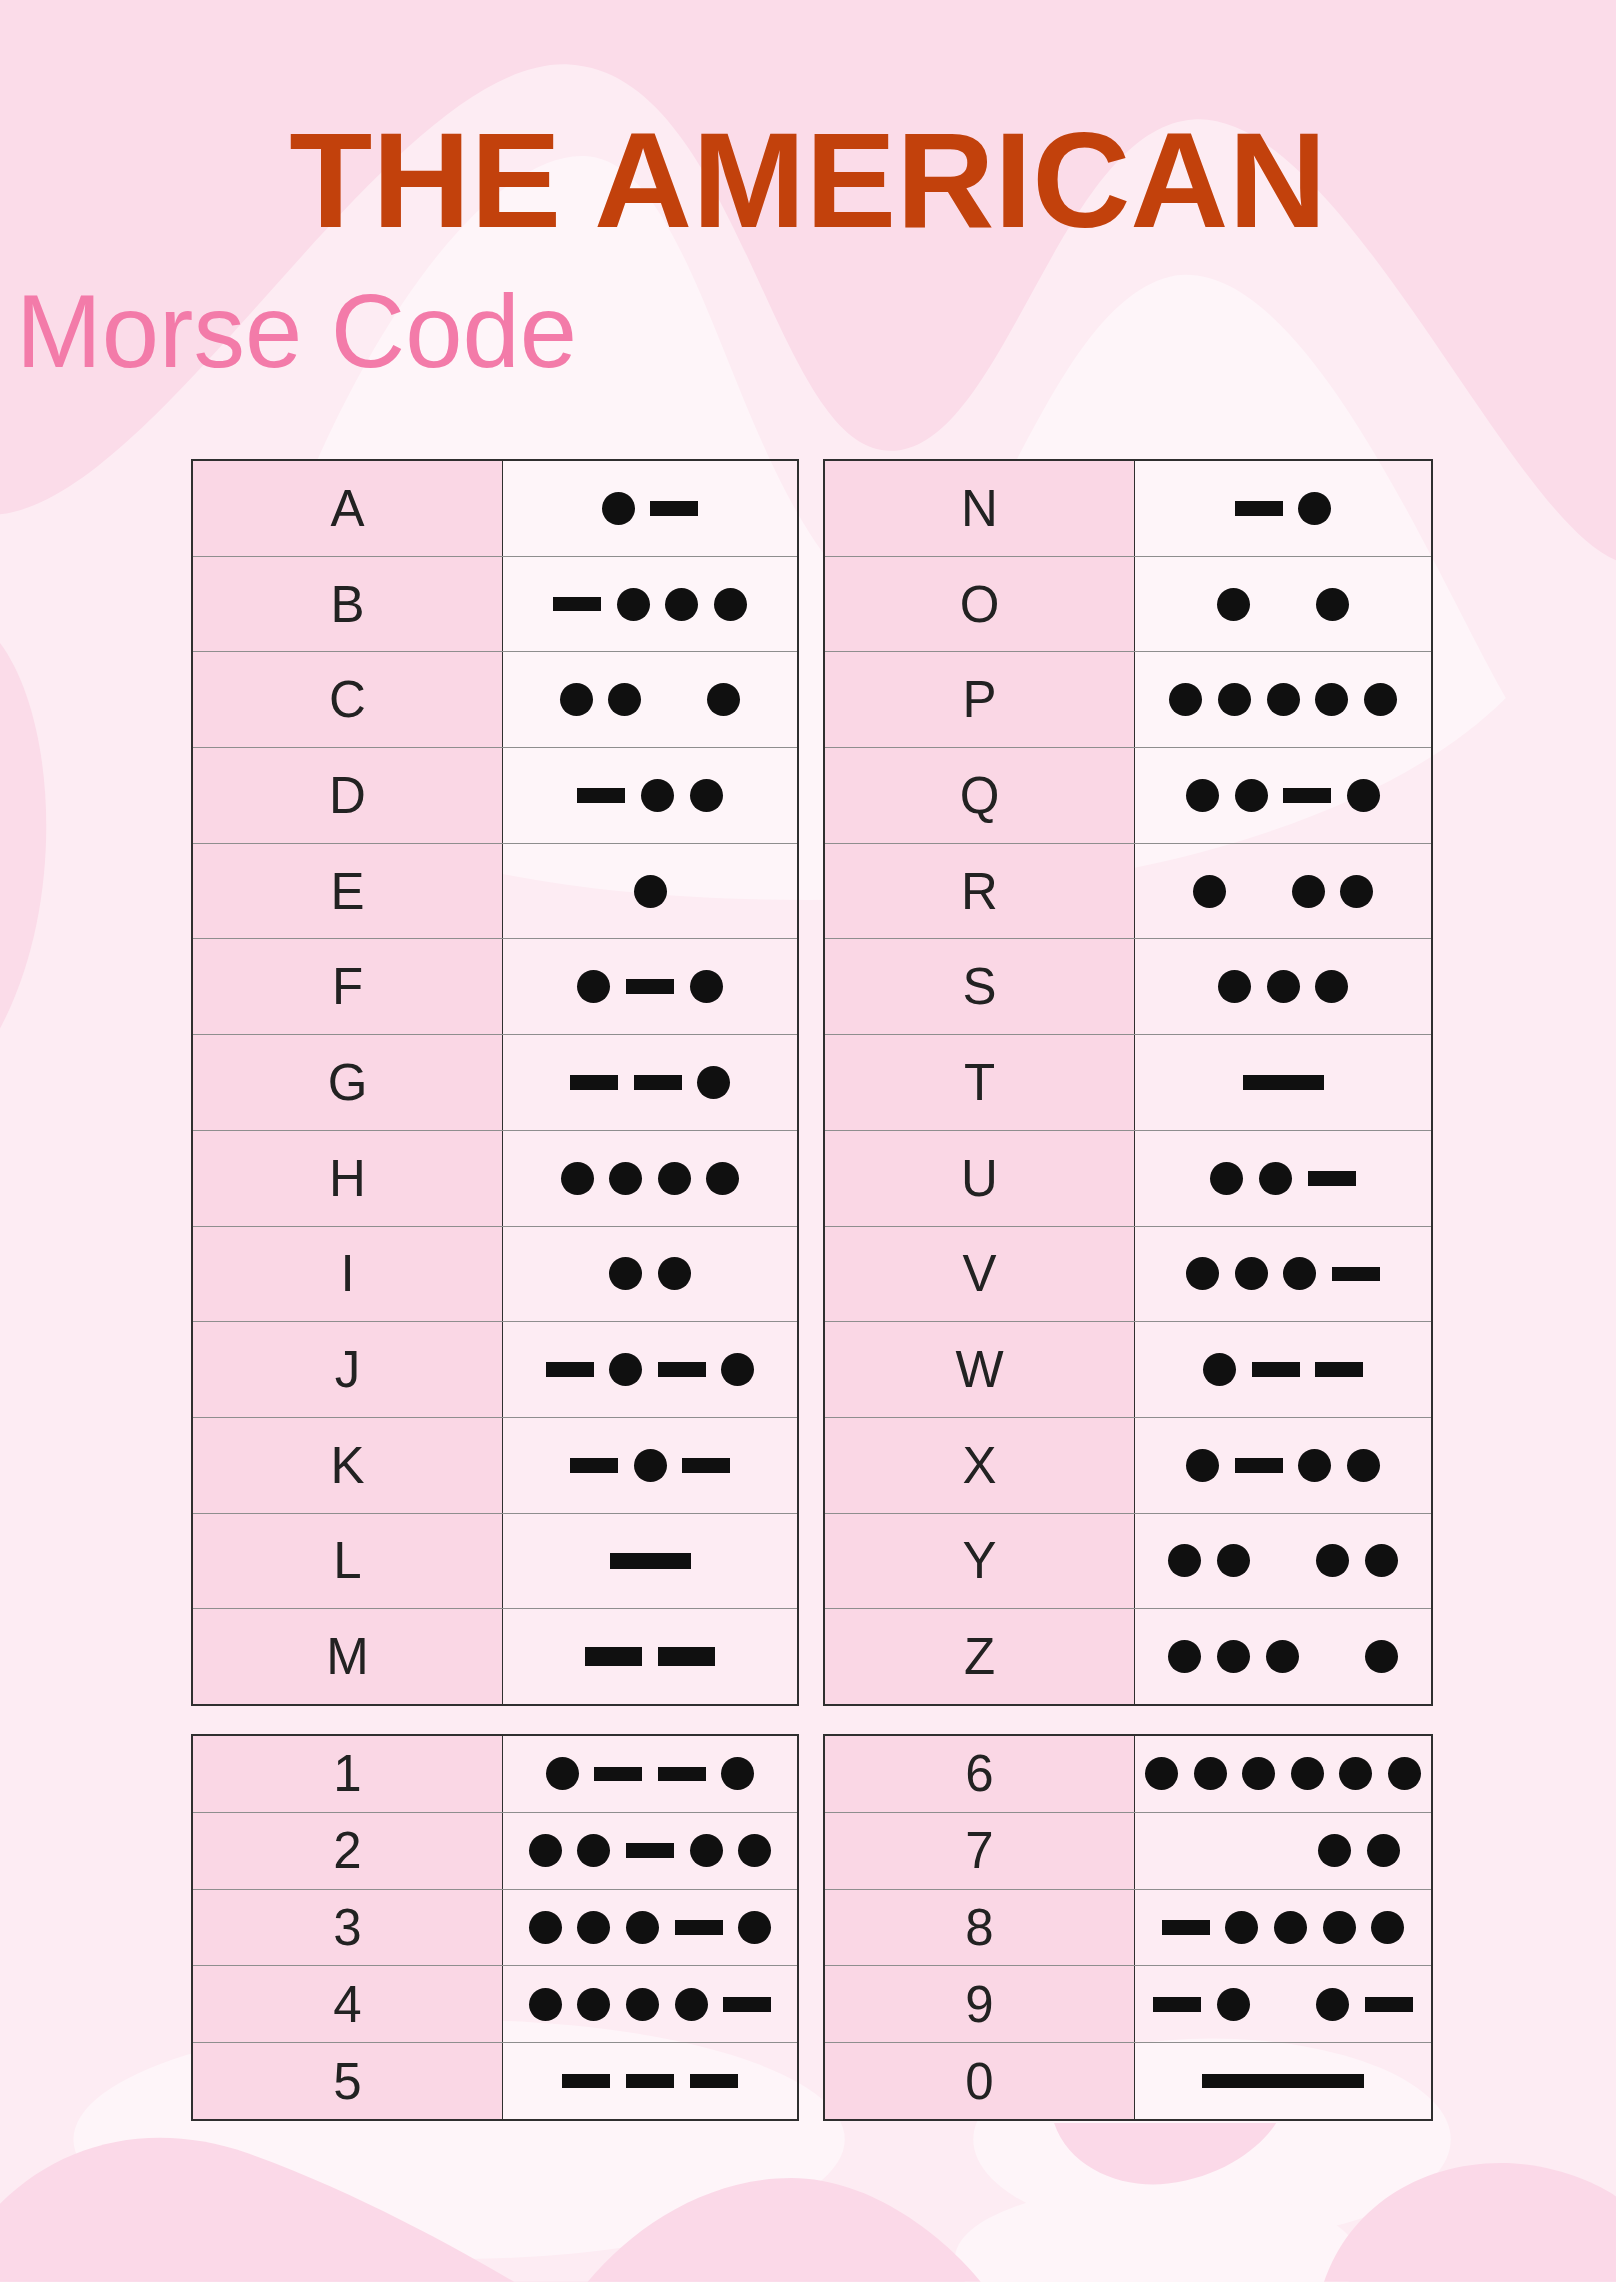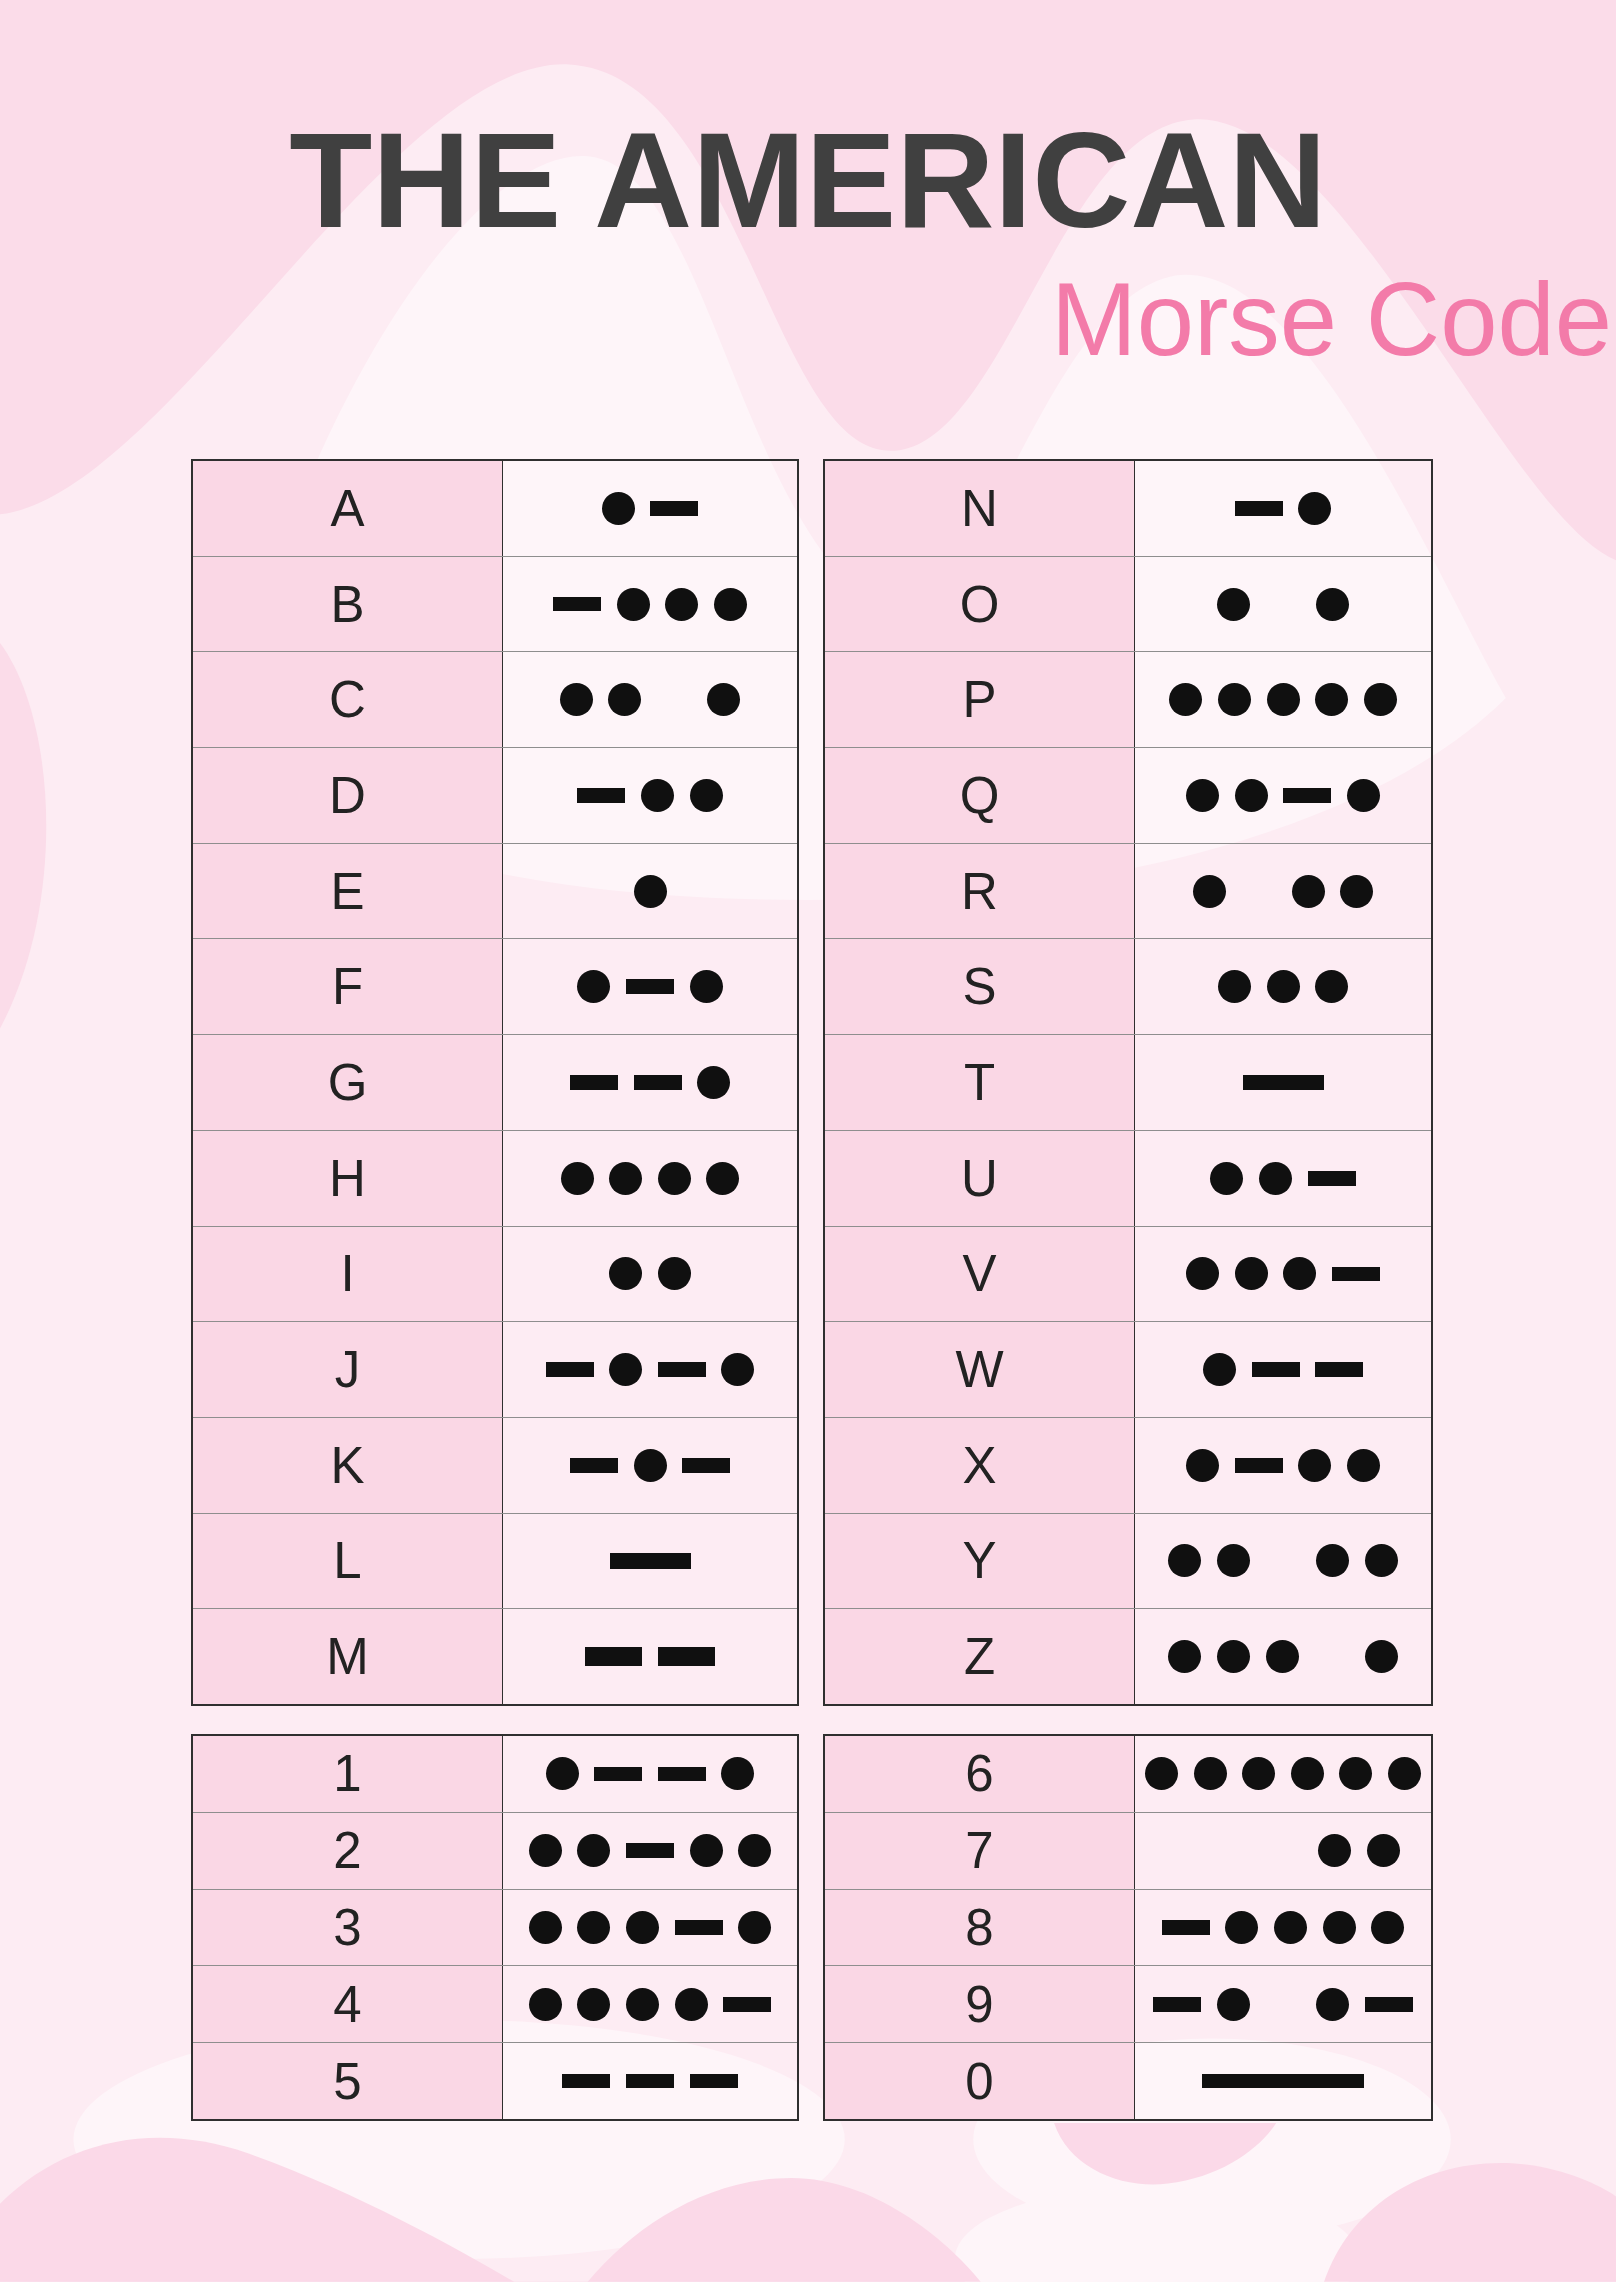--- a/index.html
+++ b/index.html
@@ -10,29 +10,29 @@
     font-family:"Liberation Sans", sans-serif;
     background:#fbdce9;
   }
   .bg{position:absolute;inset:0;display:block;}
 
   .title{
     position:absolute;left:0;right:0;top:112px;
     text-align:center;
     font-weight:700;font-size:136px;line-height:1;
     letter-spacing:0px;
-    color:#404040;
+    color:#c2410c;
     margin:0;
   }
   .subtitle{
     position:absolute;left:0;right:0;top:264px;
-    text-align:right;
+    text-align:left;
     font-weight:400;font-size:103px;line-height:1;
     color:#f37ba9;
-    margin:4px;
+    margin:16px;
   }
 
   .mtable{
     position:absolute;
     box-sizing:border-box;
     border:2.8px solid #2f2f2f;
     display:flex;flex-direction:column;
   }
   .mtable.tl{left:191px;top:459px;width:608px;height:1247px;}
   .mtable.tr{left:823px;top:459px;width:610px;height:1247px;}

